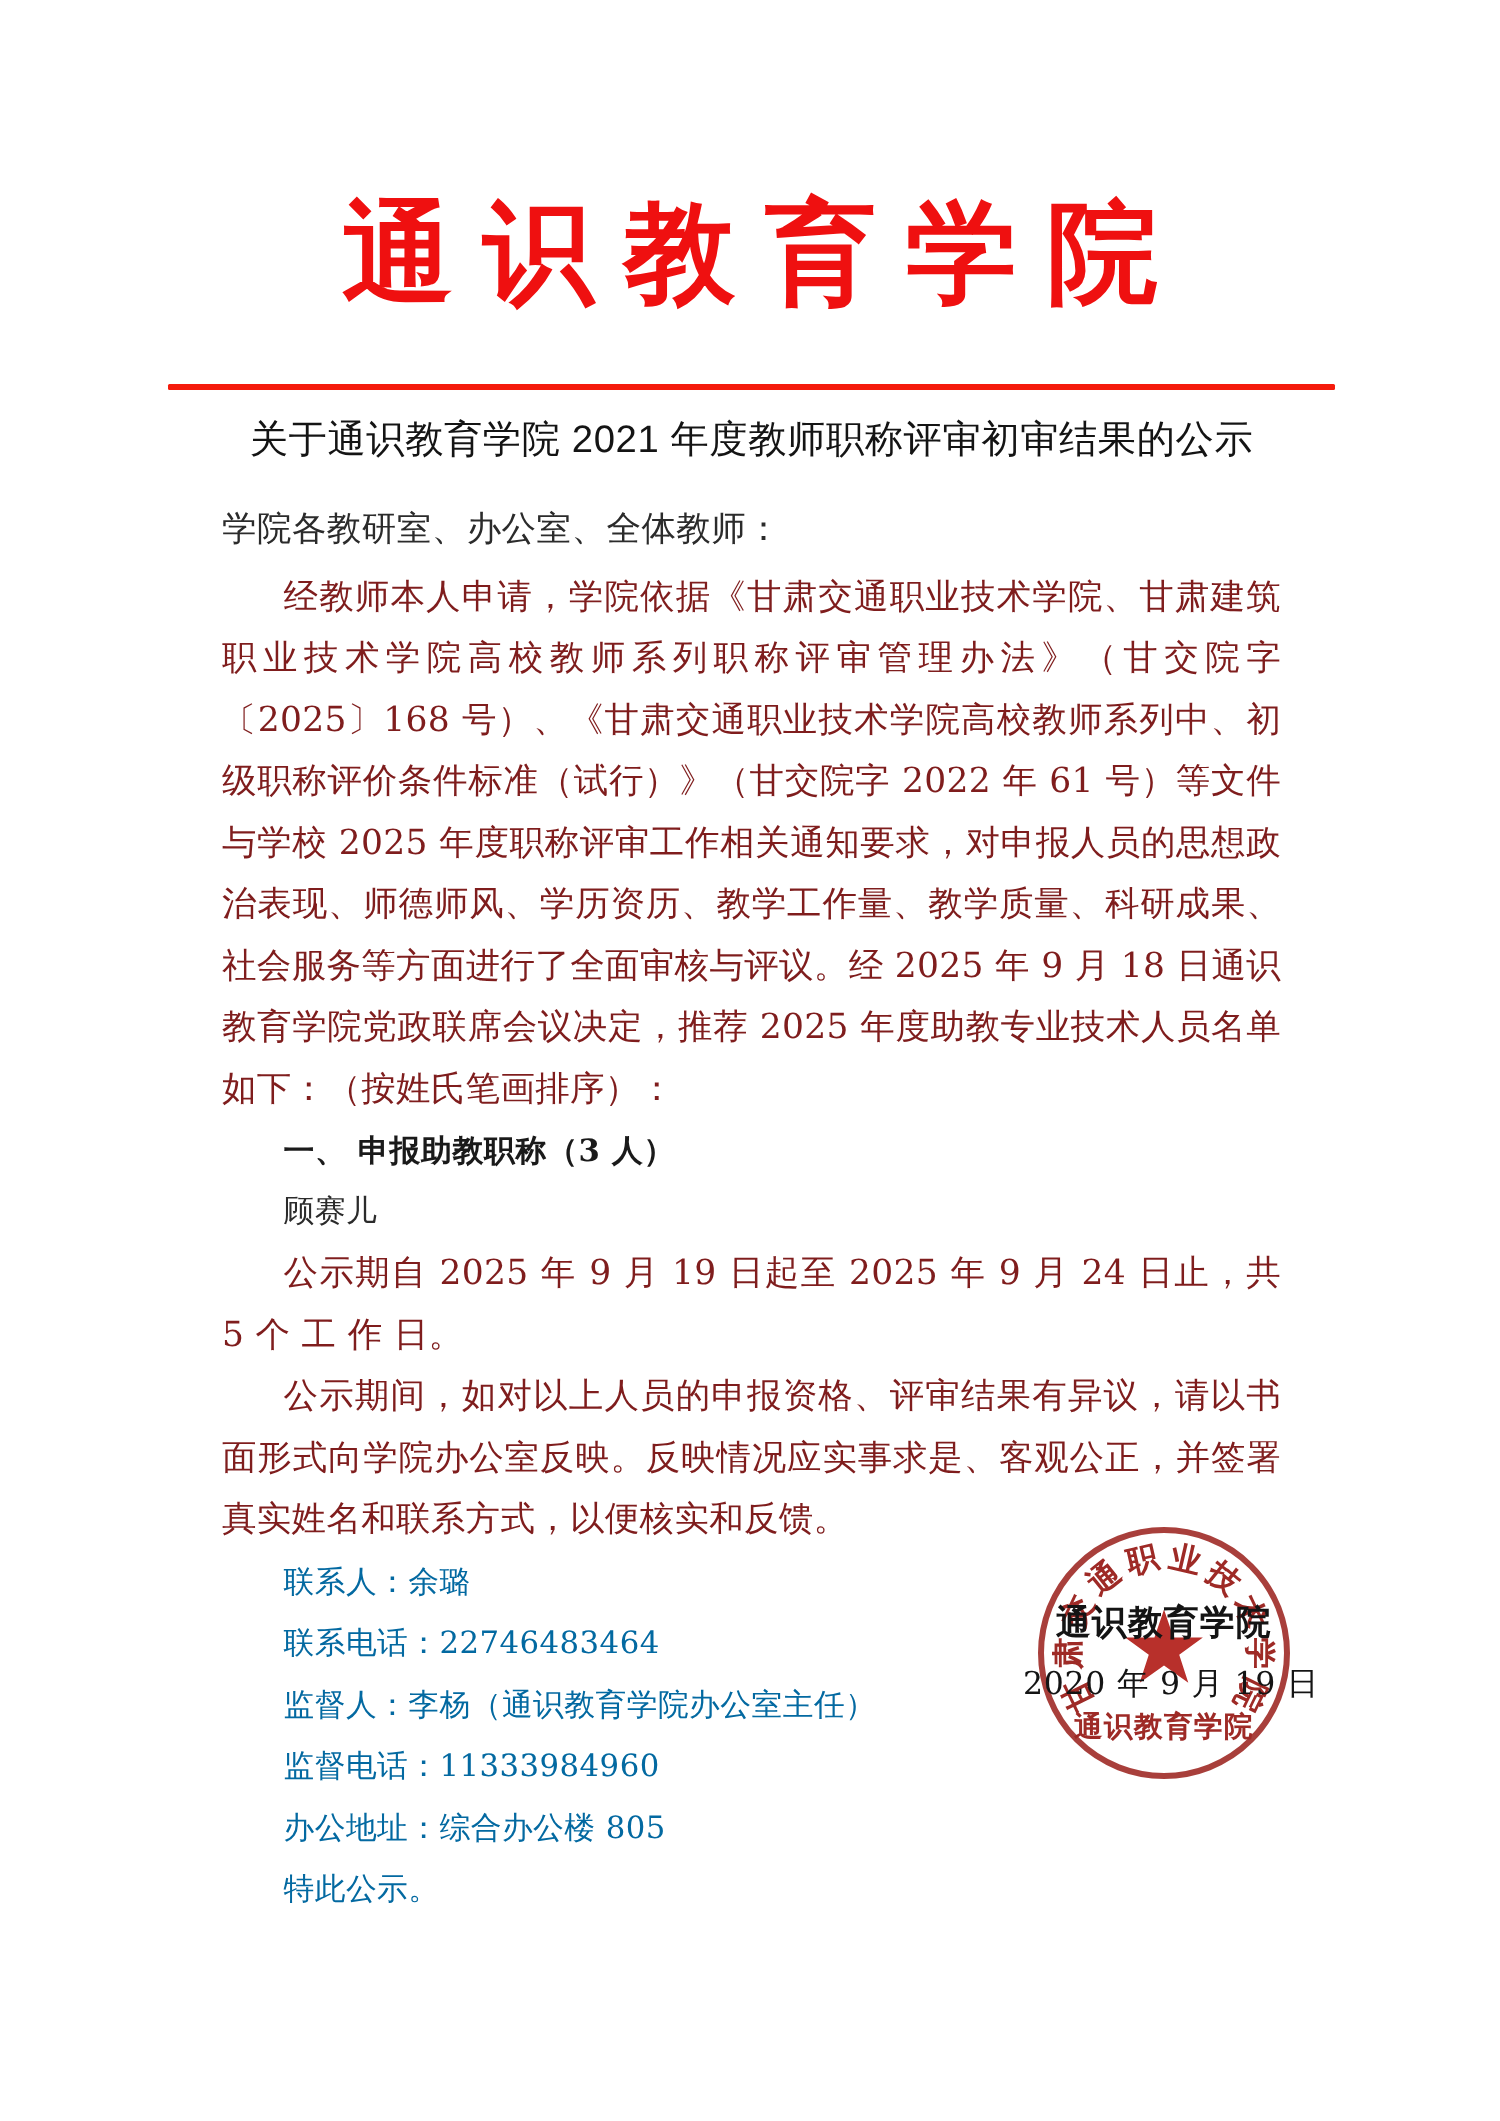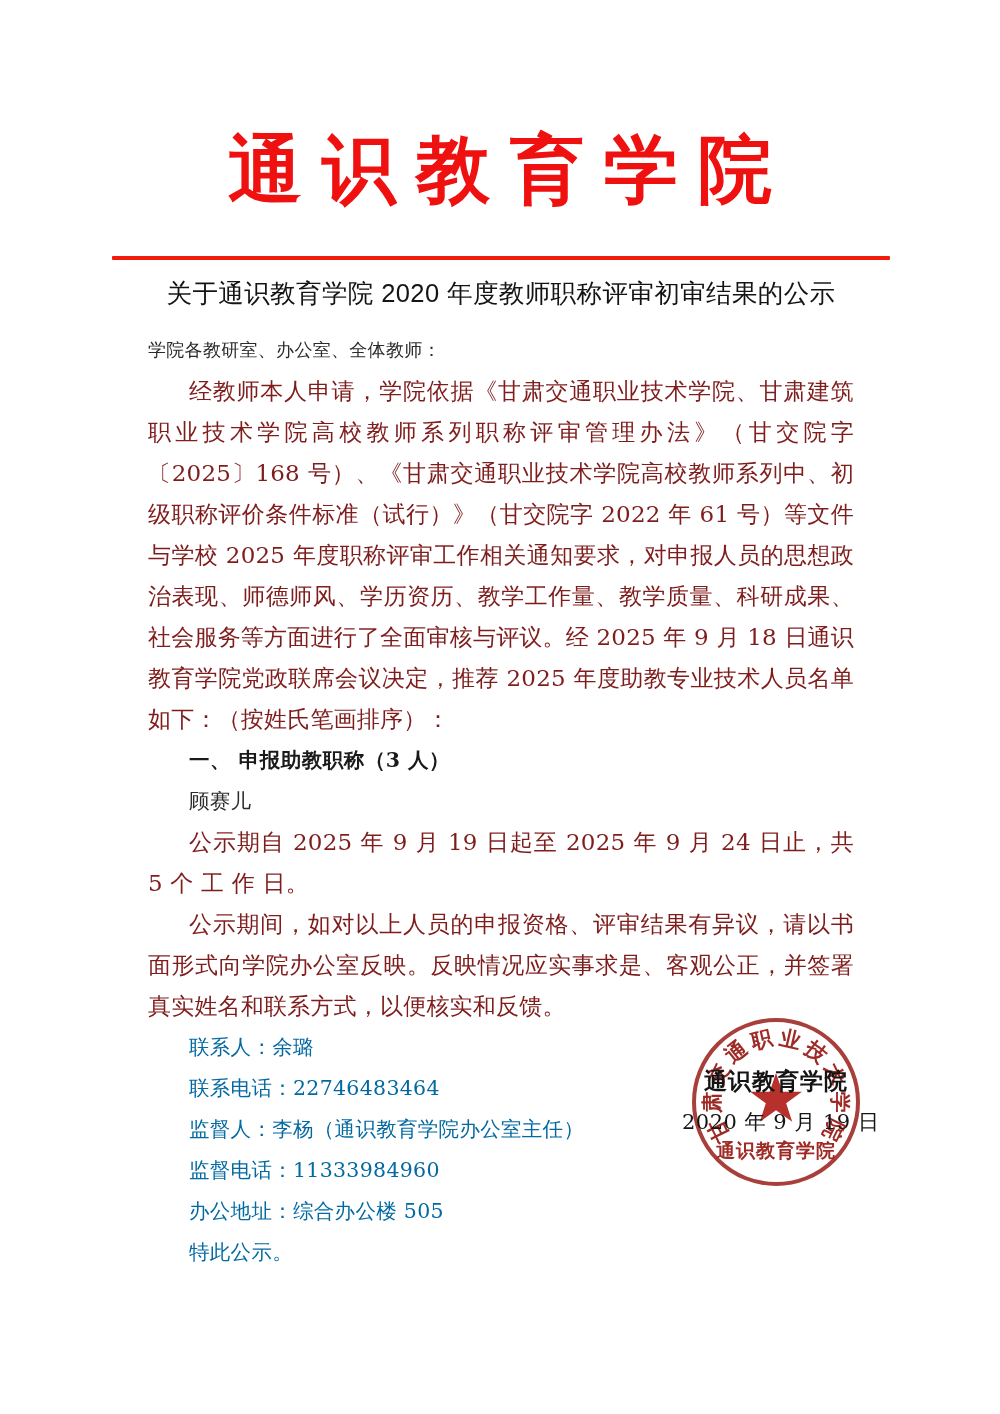--- a/index.html
+++ b/index.html
@@ -65,25 +65,26 @@
     font-weight: 400;
     color: #141414;
     text-align: center;
     letter-spacing: 0.4px;
     line-height: 1.25;
     white-space: nowrap;
     margin: 0 0 26px 0;
   }
 
   .salutation {
-    font-size: 18px;
+    font-size: 23px;
     color: #2b2b2b;
     line-height: 1.5;
     margin: 0 0 8px 0;
     letter-spacing: 0.3px;
+    font-family: Liberation Serif, serif;
   }
 
   p.para {
     font-size: 23px;
     color: #7f1d1d;
     margin: 0;
     text-align: justify;
     text-align-last: left;
     text-justify: inter-character;
     line-height: 41px;
@@ -211,39 +212,39 @@
 
 <div class="page">
 
   <div class="letterhead">
     <div class="letterhead-title">通识教育学院</div>
   </div>
   <div class="rule-red"></div>
 
   <div class="doc">
 
-    <h1 class="doc-title">关于通识教育学院 2020 年度教师职称评审初审结果的公示</h1>
+    <h1 class="doc-title">关于通识教育学院 2021 年度教师职称评审初审结果的公示</h1>
 
     <div class="salutation">学院各教研室、办公室、全体教师：</div>
 
     <p class="para">经教师本人申请，学院依据《甘肃交通职业技术学院、甘肃建筑职业技术学院高校教师系列职称评审管理办法》（甘交院字〔2025〕168 号）、《甘肃交通职业技术学院高校教师系列中、初级职称评价条件标准（试行）》（甘交院字 2022 年 61 号）等文件与学校 2025 年度职称评审工作相关通知要求，对申报人员的思想政治表现、师德师风、学历资历、教学工作量、教学质量、科研成果、社会服务等方面进行了全面审核与评议。经 2025 年 9 月 18 日通识教育学院党政联席会议决定，推荐 2025 年度助教专业技术人员名单如下：（按姓氏笔画排序）：</p>
 
     <div class="section-heading">一、 申报助教职称（3 人）</div>
 
     <div class="name-line">顾赛儿</div>
 
     <p class="para tight">公示期自 2025 年 9 月 19 日起至 2025 年 9 月 24 日止，共 5 个 工 作 日。</p>
 
     <p class="para">公示期间，如对以上人员的申报资格、评审结果有异议，请以书面形式向学院办公室反映。反映情况应实事求是、客观公正，并签署真实姓名和联系方式，以便核实和反馈。</p>
 
     <div class="contact-line">联系人：余璐</div>
     <div class="contact-line">联系电话：22746483464</div>
     <div class="contact-line">监督人：李杨（通识教育学院办公室主任）</div>
     <div class="contact-line">监督电话：11333984960</div>
-    <div class="contact-line">办公地址：综合办公楼 505</div>
+    <div class="contact-line">办公地址：综合办公楼 805</div>
     <div class="contact-line">特此公示。</div>
   </div>
 
   <div class="seal">
     <div class="seal-ring"></div>
     <div class="seal-arc-top" id="seal-arc">
         <span style="transform: rotate(-116deg) translate(-0.5em, -78px);">甘</span>
         <span style="transform: rotate(-90.2222deg) translate(-0.5em, -78px);">肃</span>
         <span style="transform: rotate(-64.4444deg) translate(-0.5em, -78px);">交</span>
         <span style="transform: rotate(-38.6667deg) translate(-0.5em, -78px);">通</span>

